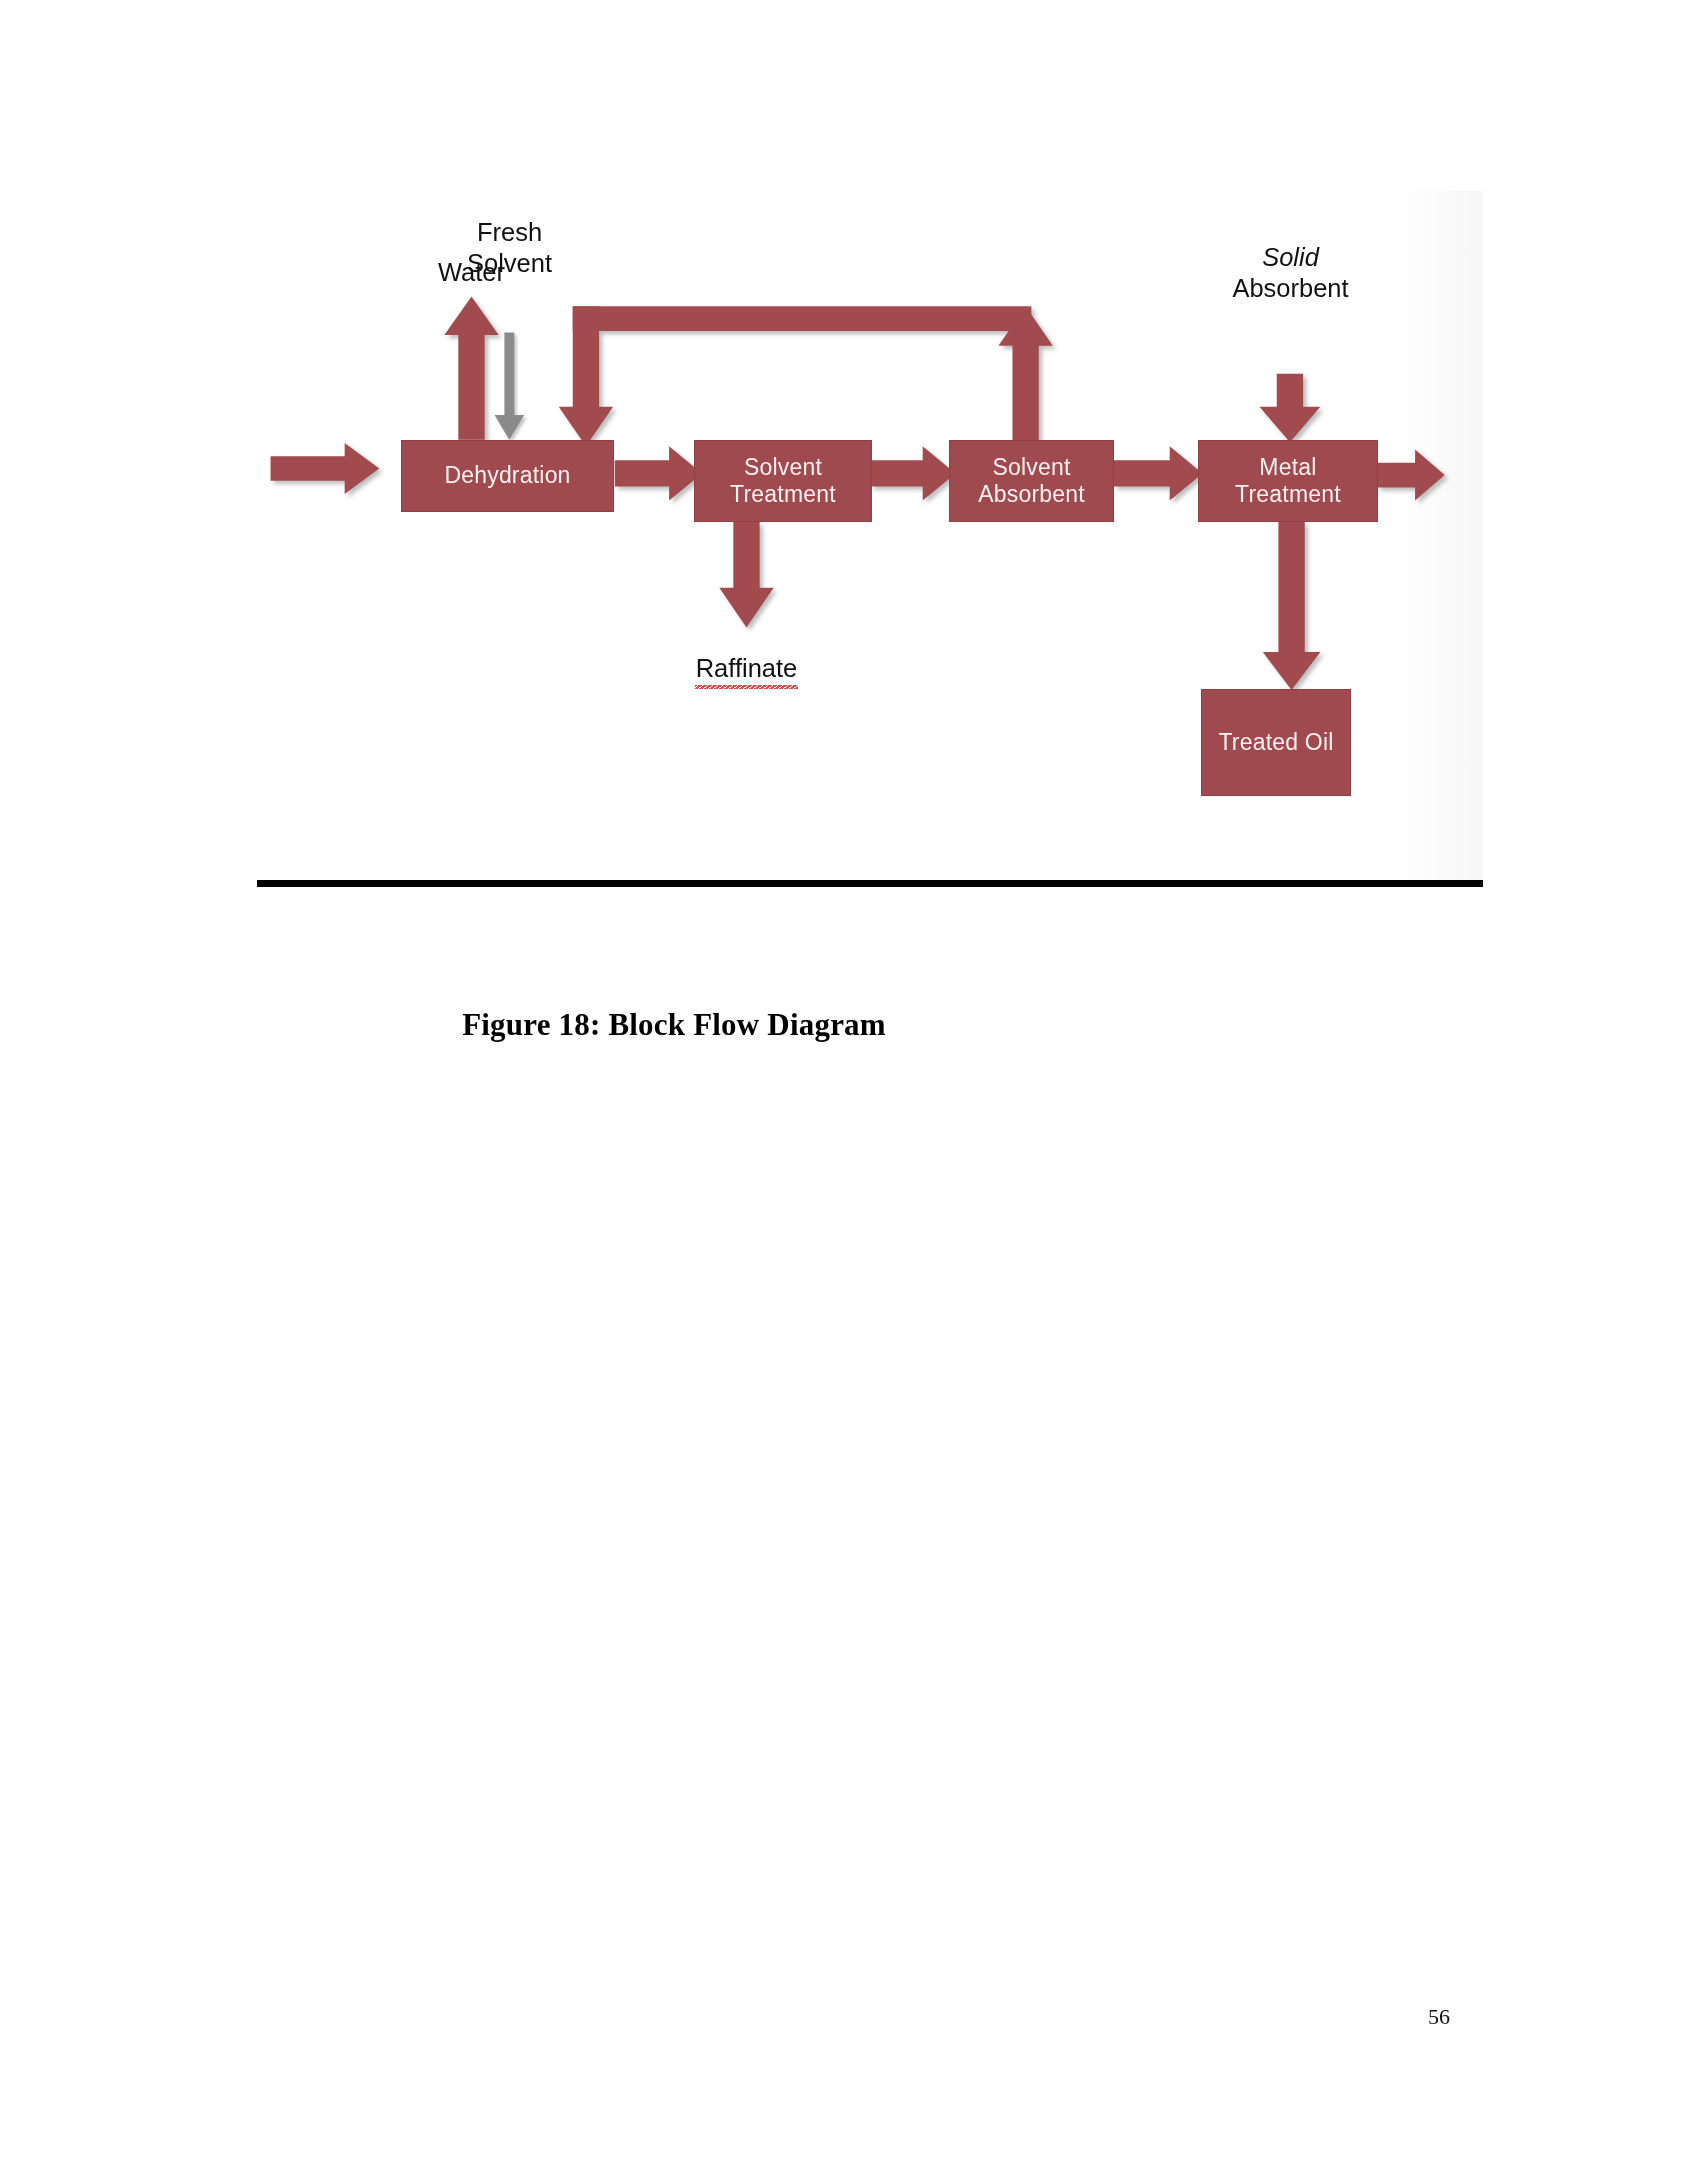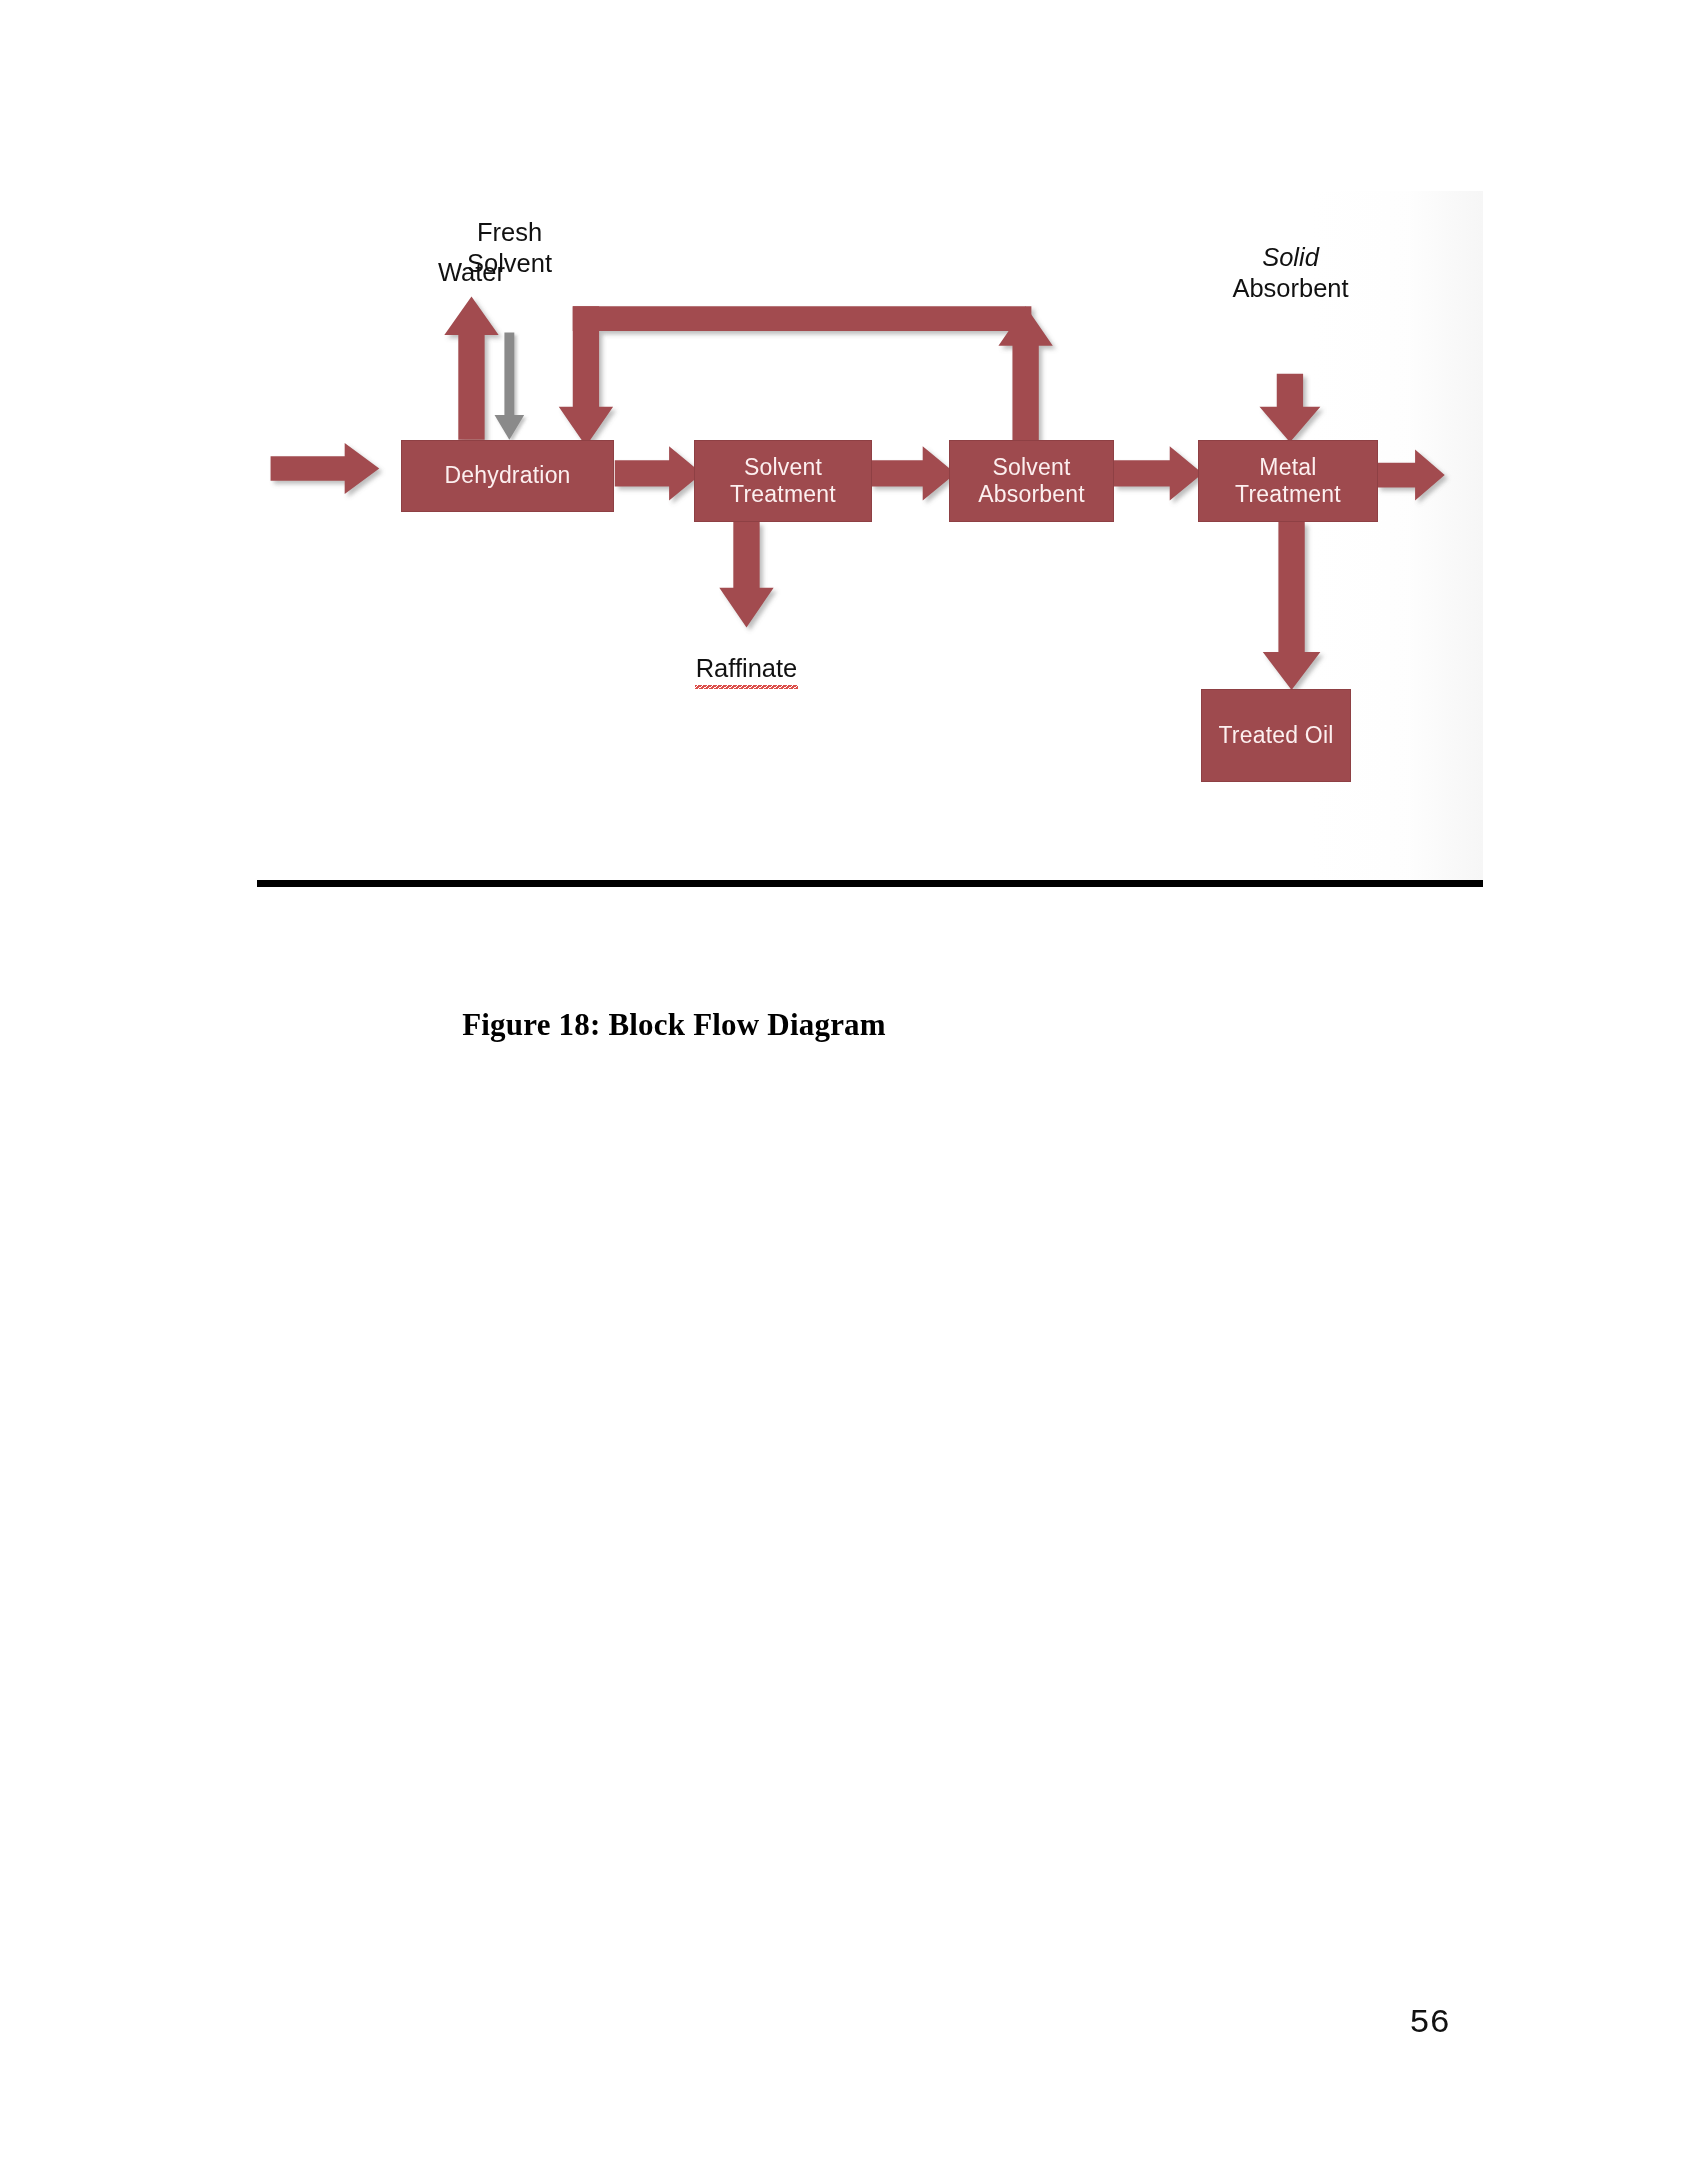--- a/index.html
+++ b/index.html
@@ -123,22 +123,22 @@
     font-size: 31px;
     color: #000000;
     letter-spacing: 0.2px;
   }
   #page-number {
     position: absolute;
     left: 0;
     top: 2004px;
     width: 1450px;
     text-align: right;
-    font-family: Liberation Mono, monospace;
-    font-size: 34px;
+    font-family: Liberation Serif, serif;
+    font-size: 22px;
     color: #111111;
   }
 </style>
 </head>
 <body>
 
 <div id="page">
 
   <div id="figure-image">
 
@@ -223,21 +223,21 @@
       </span>
     </div>
 
     <div class="proc-box" style="left:941px; top:249px; width:180px; height:82px;">
       <span>
         <span class="lbl">Metal</span>
         <span class="lbl">Treatment</span>
       </span>
     </div>
 
-    <div class="proc-box" style="left:944px; top:498px; width:150px; height:93px;">
+    <div class="proc-box" style="left:944px; top:498px; width:150px; height:107px;">
       <span class="lbl">Treated Oil</span>
     </div>
 
     <div class="flow-label" style="left:132px; top:66px; width:165px;">
       <span>Water</span>
     </div>
 
     <div class="flow-label" style="left:170px; top:26px; width:165px;">
       <span style="display:block;">Fresh</span>
       <span style="display:block;">Solvent</span>

